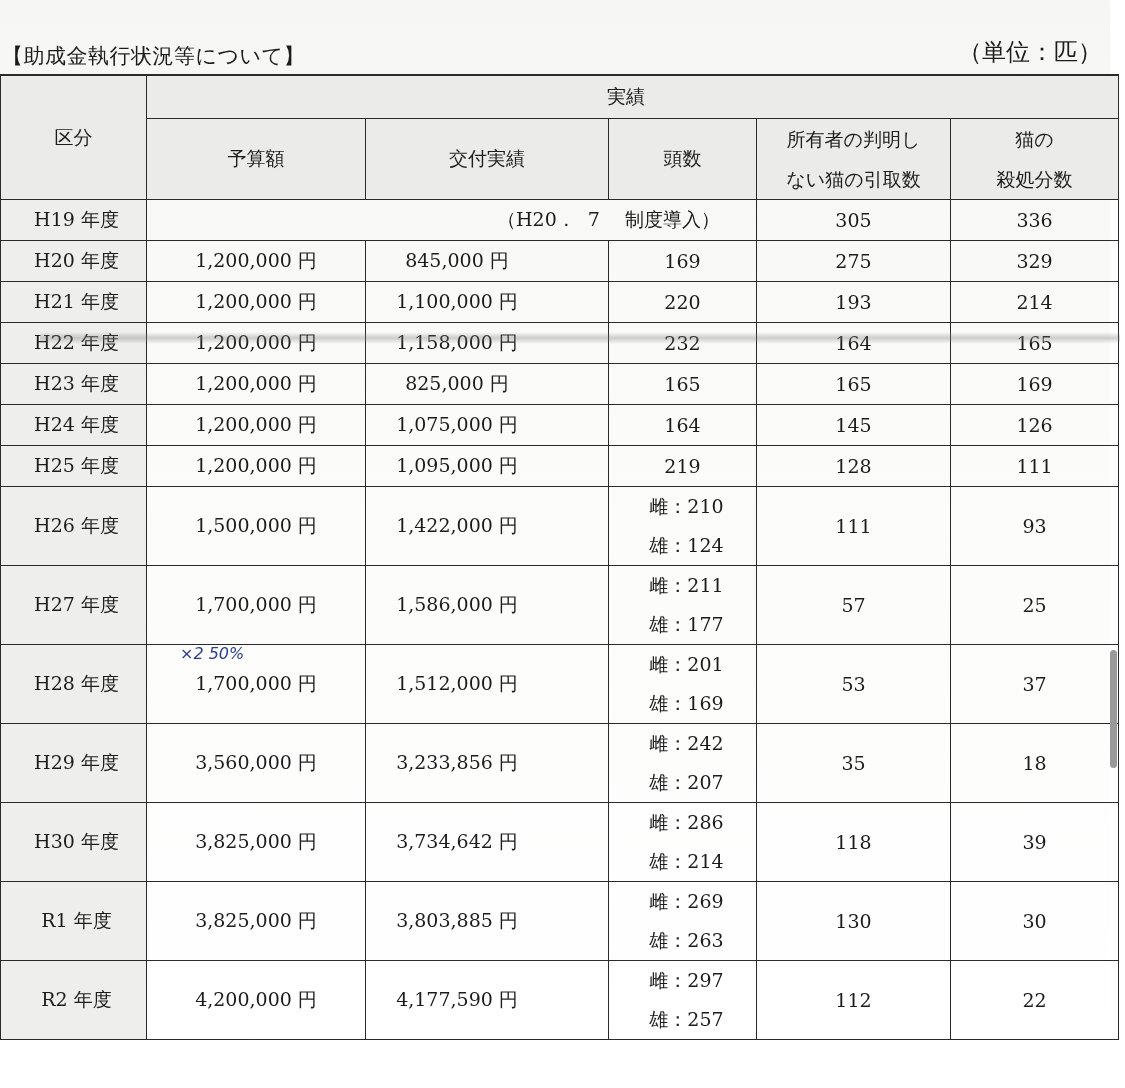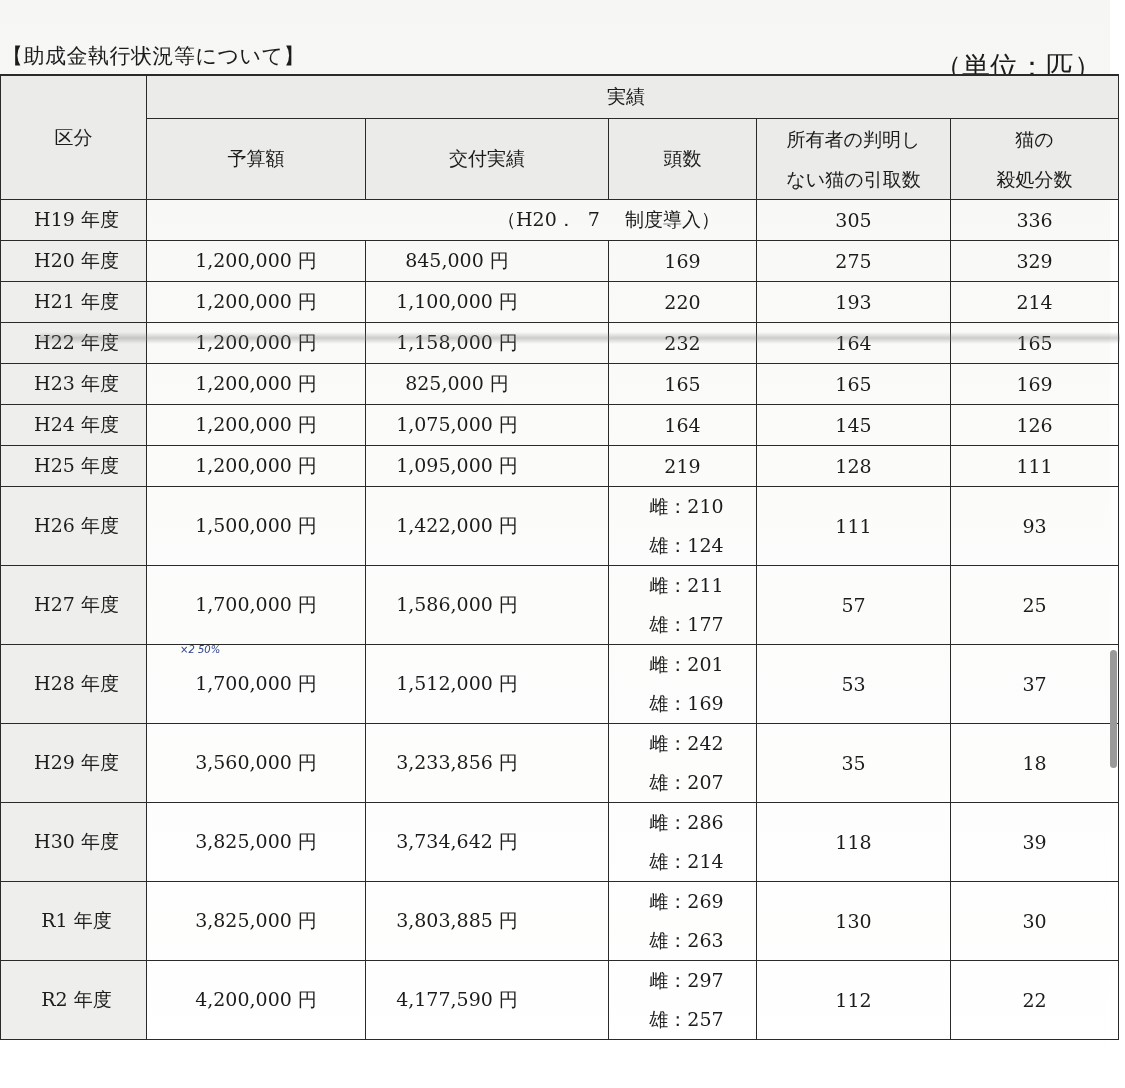--- a/index.html
+++ b/index.html
@@ -12,22 +12,22 @@
   }
   .paper {
     position: absolute; left: 0; top: 0; width: 1110px; height: 1088px;
     background: linear-gradient(180deg, #f6f6f5 0%, #fbfbfa 40%, #ffffff 100%);
   }
   .doc-title {
     position: absolute; left: 2px; top: 42px;
     font-size: 21px; letter-spacing: 0.5px;
   }
   .unit-label {
-    position: absolute; right: 8px; top: 48px;
-    font-size: 28px;
+    position: absolute; right: 8px; top: 36px;
+    font-size: 24px;
   }
   table.grid {
     position: absolute; left: 0; top: 74px;
     border-collapse: collapse;
     table-layout: fixed;
     width: 1118px;
     font-size: 19px;
   }
   table.grid td, table.grid th {
     border: 1.6px solid #2a2a2a;
@@ -45,21 +45,21 @@
   td.year { background: #eeeeed; text-align: center; padding-left: 6px !important; }
   tr.r1 td { height: 40px; }
   tr.r2 td { height: 77px; }
   td.amt { text-align: center; }
   td.amt2 { text-align: center; padding-right: 60px !important; }
   td.sex { text-align: left; padding-left: 8px !important; line-height: 39px; }
   td.note { text-align: left !important; padding-left: 350px !important; white-space: pre; margin-left: 20px; }
   .handnote {
     position: absolute; left: 180px; top: 644px;
     font-family: "DejaVu Sans", sans-serif; font-style: italic;
-    color: #2b3f8c; font-size: 10px;
+    color: #2b3f8c; font-size: 16px;
   }
   .scroll-thumb {
     position: absolute; left: 1110px; top: 650px; width: 7px; height: 118px;
     background: #9a9a9a; border-radius: 4px;
   }
   .crease {
     position: absolute; left: 40px; top: 332px; width: 1080px; height: 12px;
     background: linear-gradient(180deg, rgba(120,120,120,0) 0%, rgba(120,120,120,0.35) 50%, rgba(120,120,120,0) 100%);
     pointer-events: none;
   }

